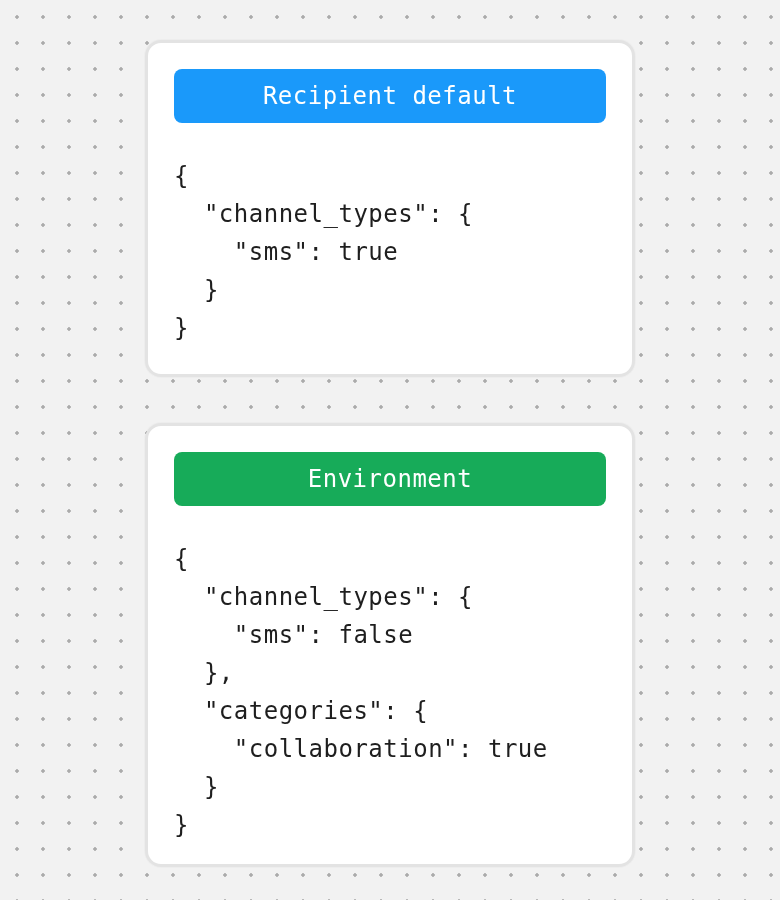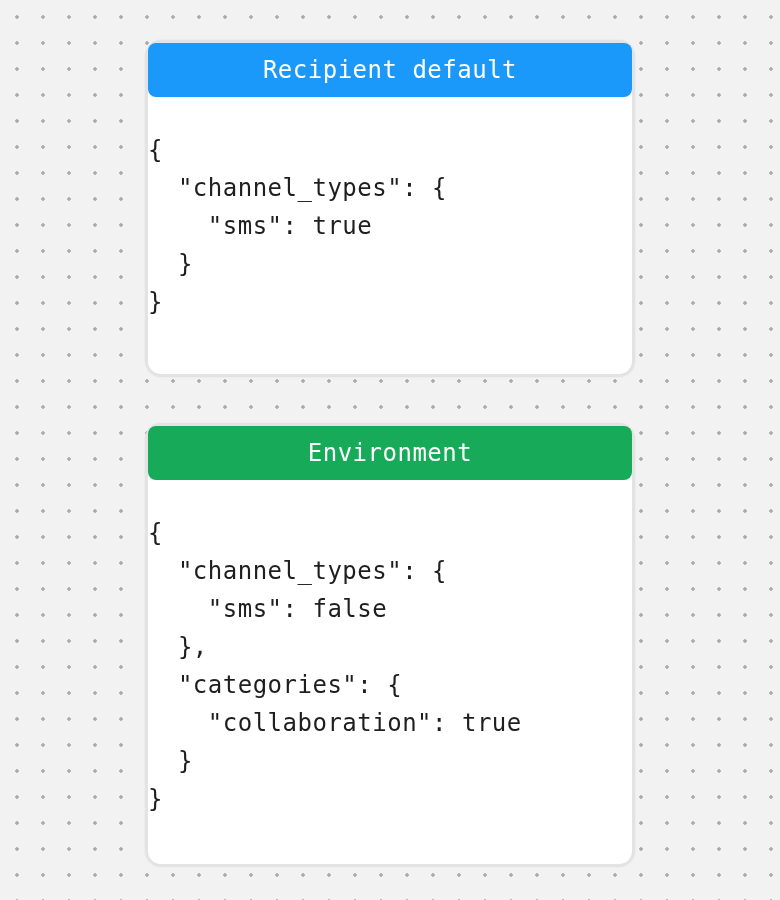--- a/index.html
+++ b/index.html
@@ -18,20 +18,21 @@
     font-family: "DejaVu Sans Mono", "Liberation Mono", monospace;
   }
   .card {
     position: absolute;
     left: 145px;
     width: 490px;
     box-sizing: border-box;
     background: #ffffff;
     border: 3px solid #e3e3e3;
     border-radius: 16px;
+    padding: 26px;
     box-shadow: 0 0 0 1px rgba(0,0,0,0.02);
   }
   .card.card-top {
     top: 40px;
     height: 337px;
   }
   .card.card-bottom {
     top: 423px;
     height: 444px;
     border-radius: 16px;

